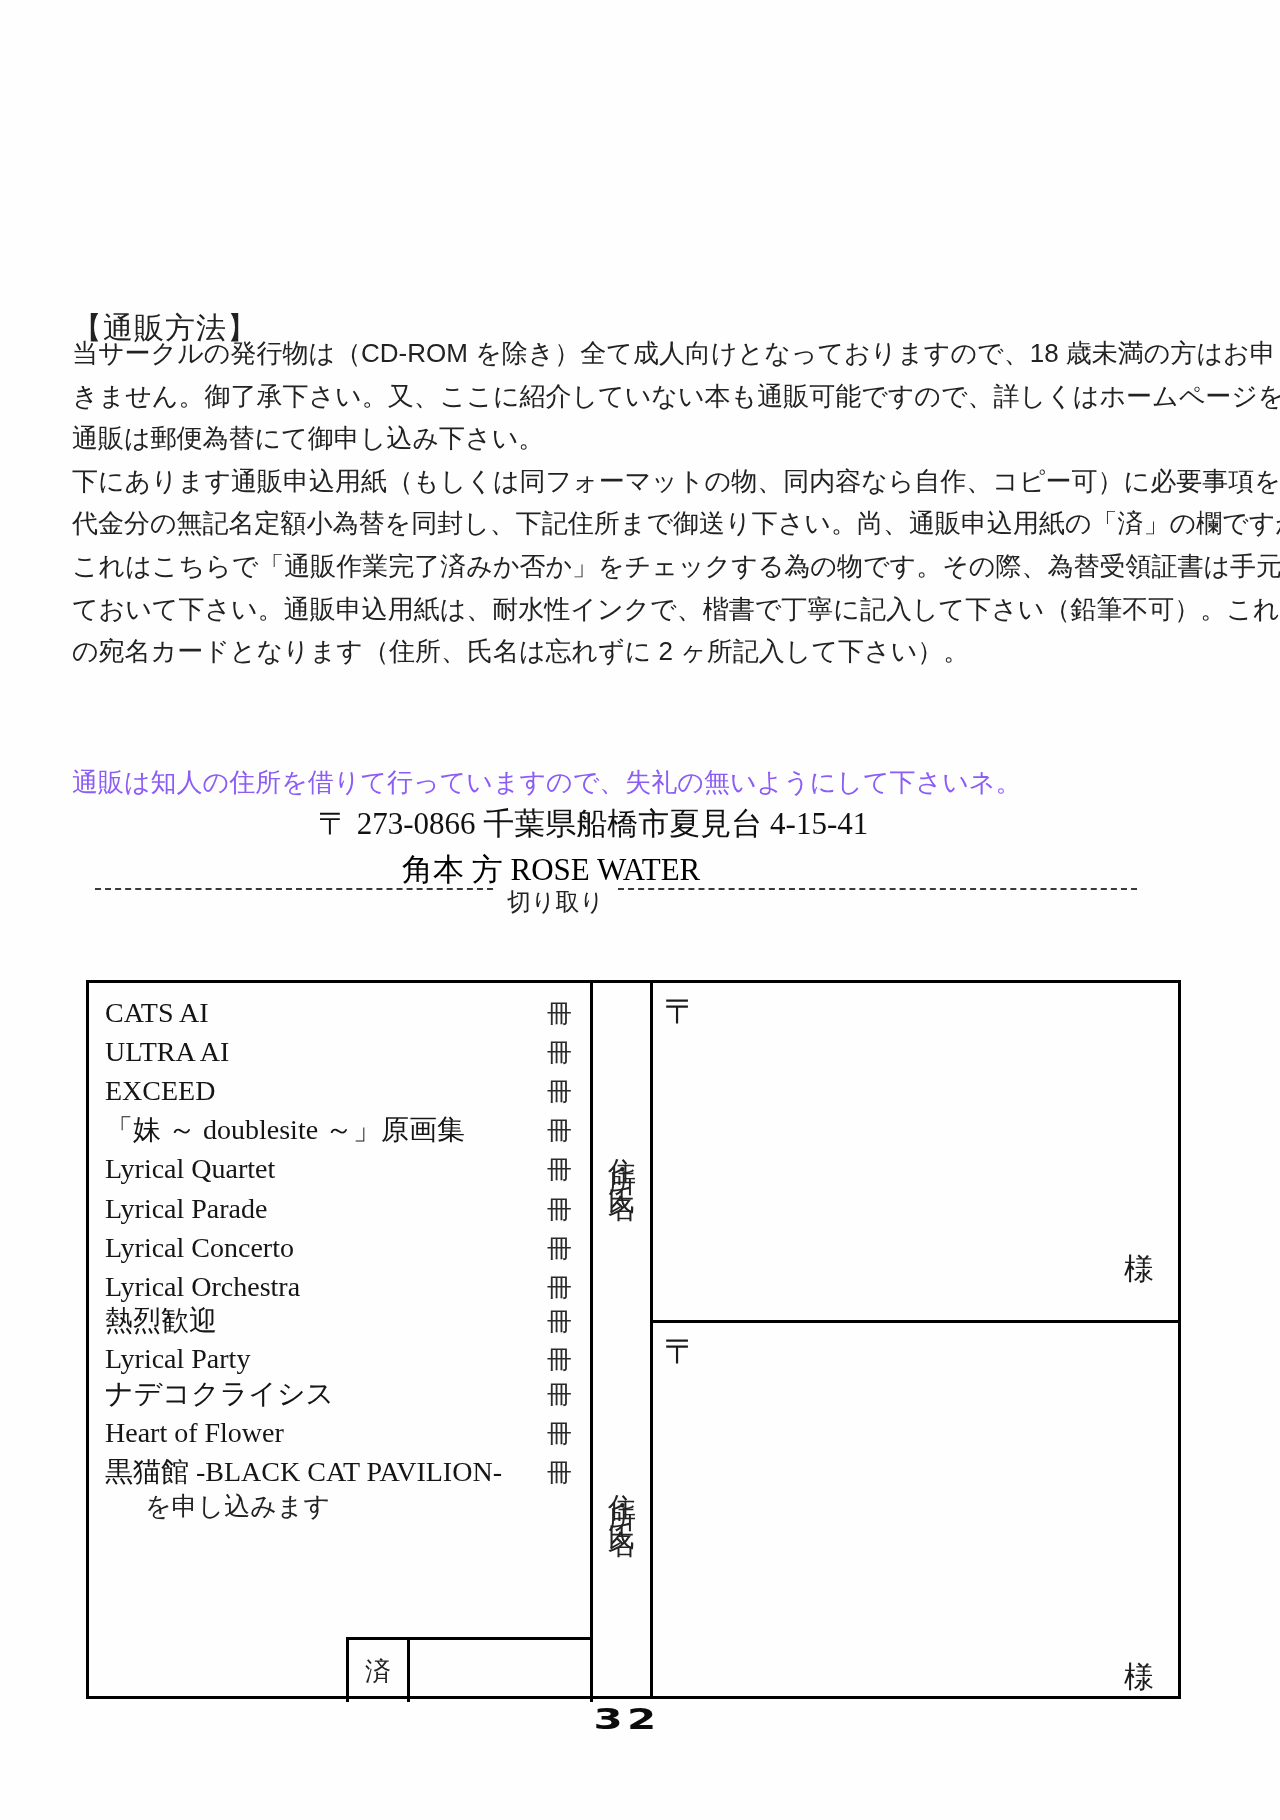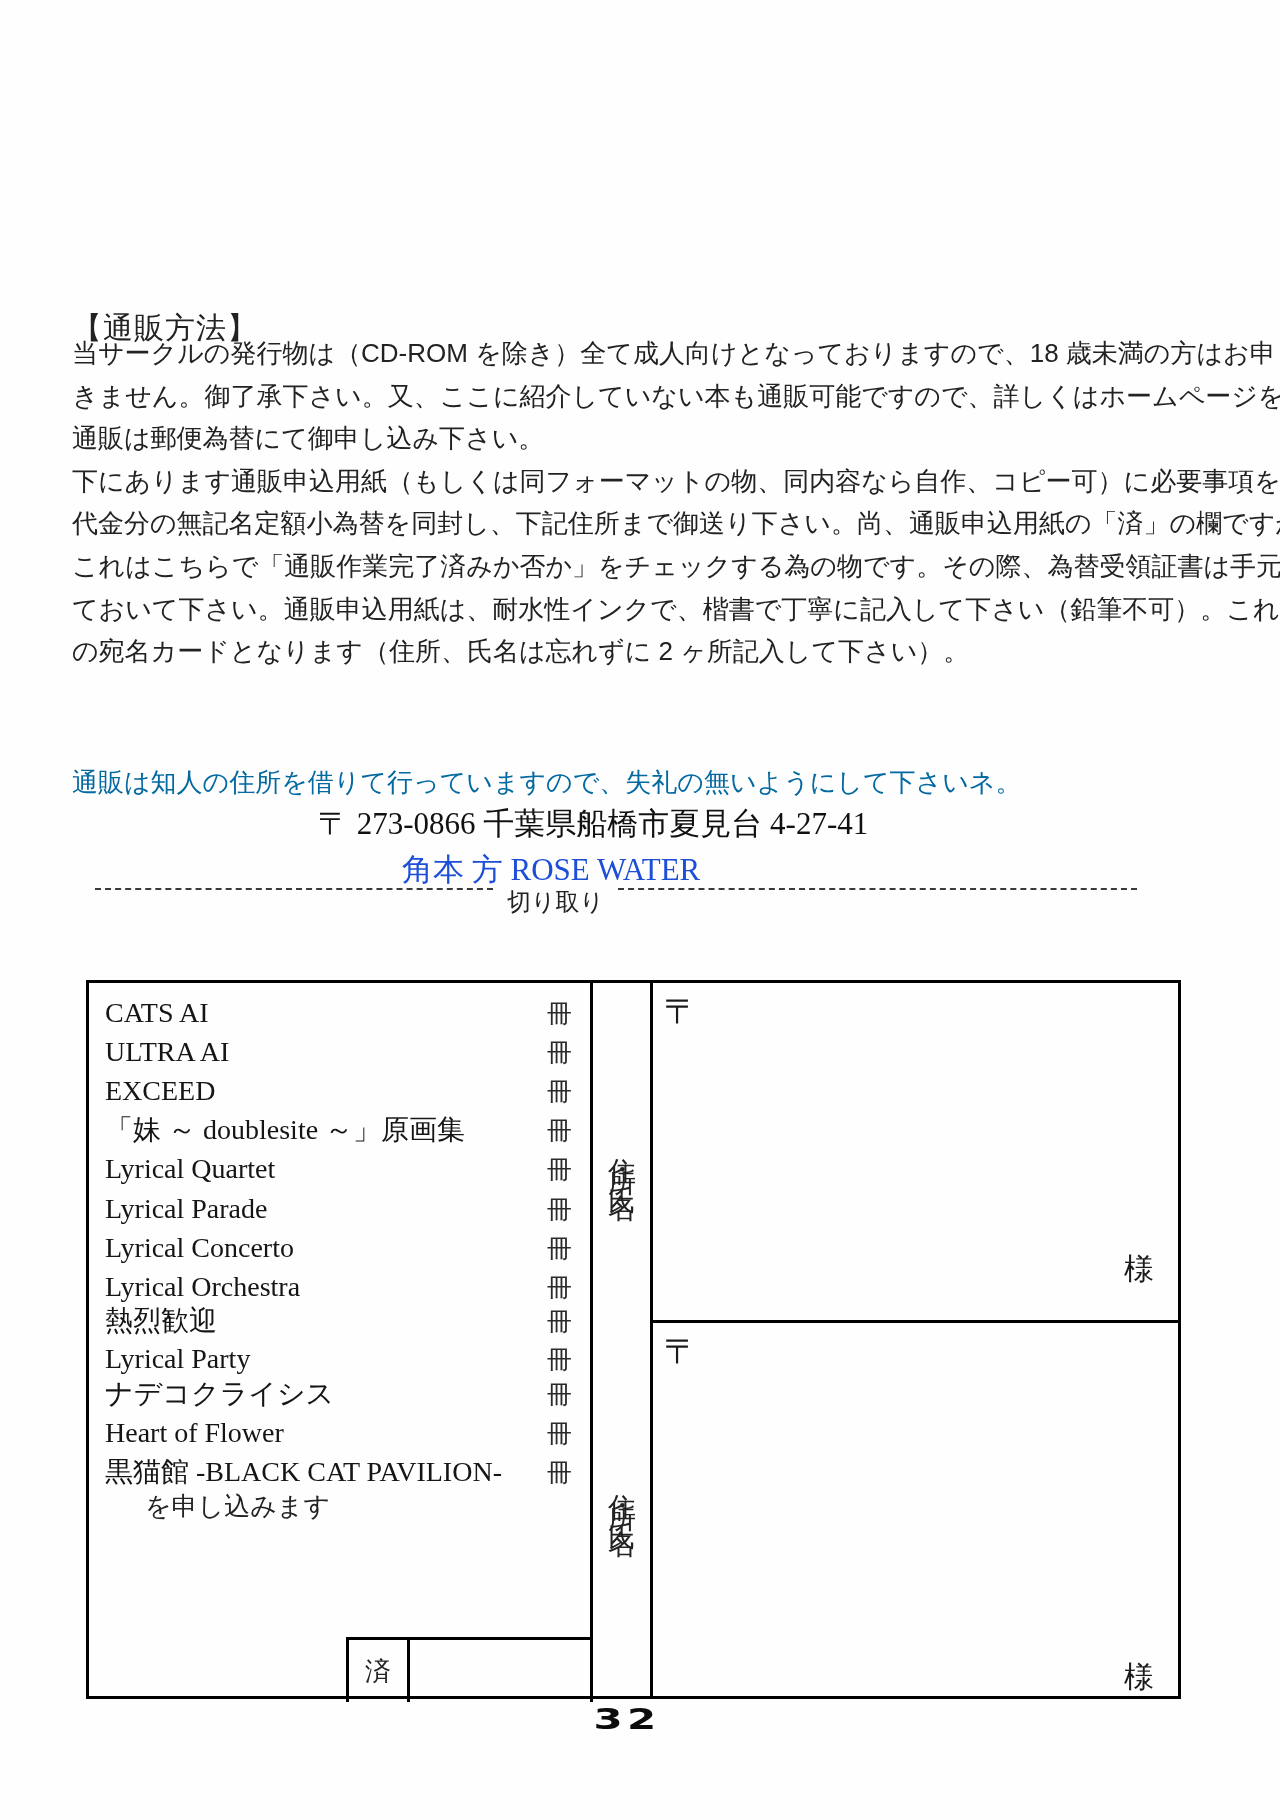--- a/index.html
+++ b/index.html
@@ -46,31 +46,31 @@
   }
   .sec1-heading { top:308px; }
   .sec2-heading { top:712px; }
   .paragraph {
     position:absolute; left:72px; top:332px; width:1142px;
     font-size:26px; line-height:42.6px; color:#222;
   }
   .pline { white-space:nowrap; }
   .contact-note {
     position:absolute; left:72px; top:765px; width:1100px;
-    font-size:26px; color:#0369a1; white-space:nowrap;
+    font-size:26px; color:#8b5cf6; white-space:nowrap;
   }
   .postal-line {
     position:absolute; left:318px; top:803px;
     font-size:31px; color:#111;
     font-family:"Liberation Serif","DejaVu Serif",serif;
     white-space:nowrap;
   }
   .addressee-line {
     position:absolute; left:402px; top:849px;
-    font-size:31px; color:#1d4ed8;
+    font-size:31px; color:#000000;
     font-family:"Liberation Serif","DejaVu Serif",serif;
     white-space:nowrap;
   }
 
   
   .cutline {
     position:absolute; left:95px; top:888px; width:1042px; height:30px;
     display:flex; 
   }
   .cutline .dash { border-top:2.5px dashed #3a3a3a; height:0; }
@@ -163,21 +163,21 @@
     <div class="pline">きません。御了承下さい。又、ここに紹介していない本も通販可能ですので、詳しくはホームページをご覧下さい。</div>
     <div class="pline">通販は郵便為替にて御申し込み下さい。</div>
     <div class="pline">下にあります通販申込用紙（もしくは同フォーマットの物、同内容なら自作、コピー可）に必要事項を御記入の上、</div>
     <div class="pline">代金分の無記名定額小為替を同封し、下記住所まで御送り下さい。尚、通販申込用紙の「済」の欄ですが、</div>
     <div class="pline">これはこちらで「通販作業完了済みか否か」をチェックする為の物です。その際、為替受領証書は手元に保管し</div>
     <div class="pline">ておいて下さい。通販申込用紙は、耐水性インクで、楷書で丁寧に記入して下さい（鉛筆不可）。これが発送時</div>
     <div class="pline">の宛名カードとなります（住所、氏名は忘れずに 2 ヶ所記入して下さい）。</div>
   </div>
 
   <div class="contact-note">通販は知人の住所を借りて行っていますので、失礼の無いようにして下さいネ。</div>
-  <div class="postal-line">〒 273-0866 千葉県船橋市夏見台 4-27-41</div>
+  <div class="postal-line">〒 273-0866 千葉県船橋市夏見台 4-15-41</div>
   <div class="addressee-line">角本 方 ROSE WATER</div>
 
   <div class="cutline">
     <div class="dash left"></div>
     <span class="cut-label">切り取り</span>
     <div class="dash right"></div>
   </div>
 
   <div class="form">
 

